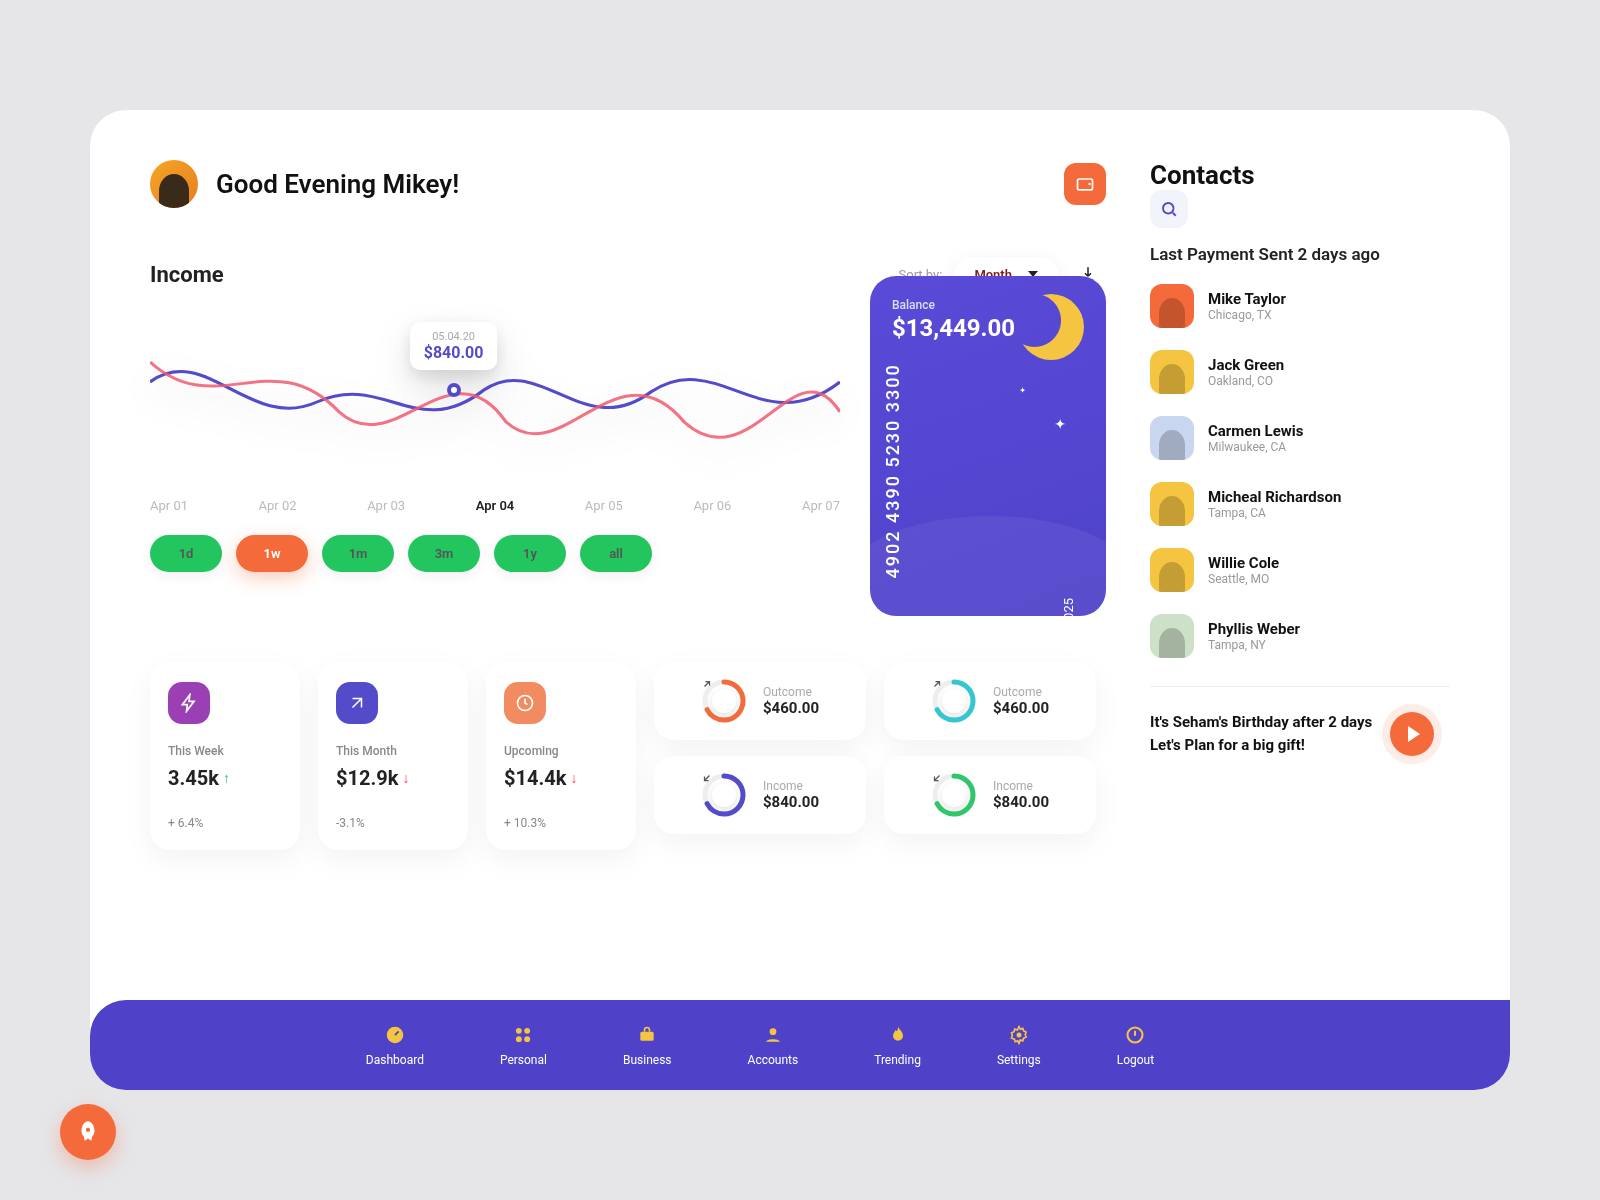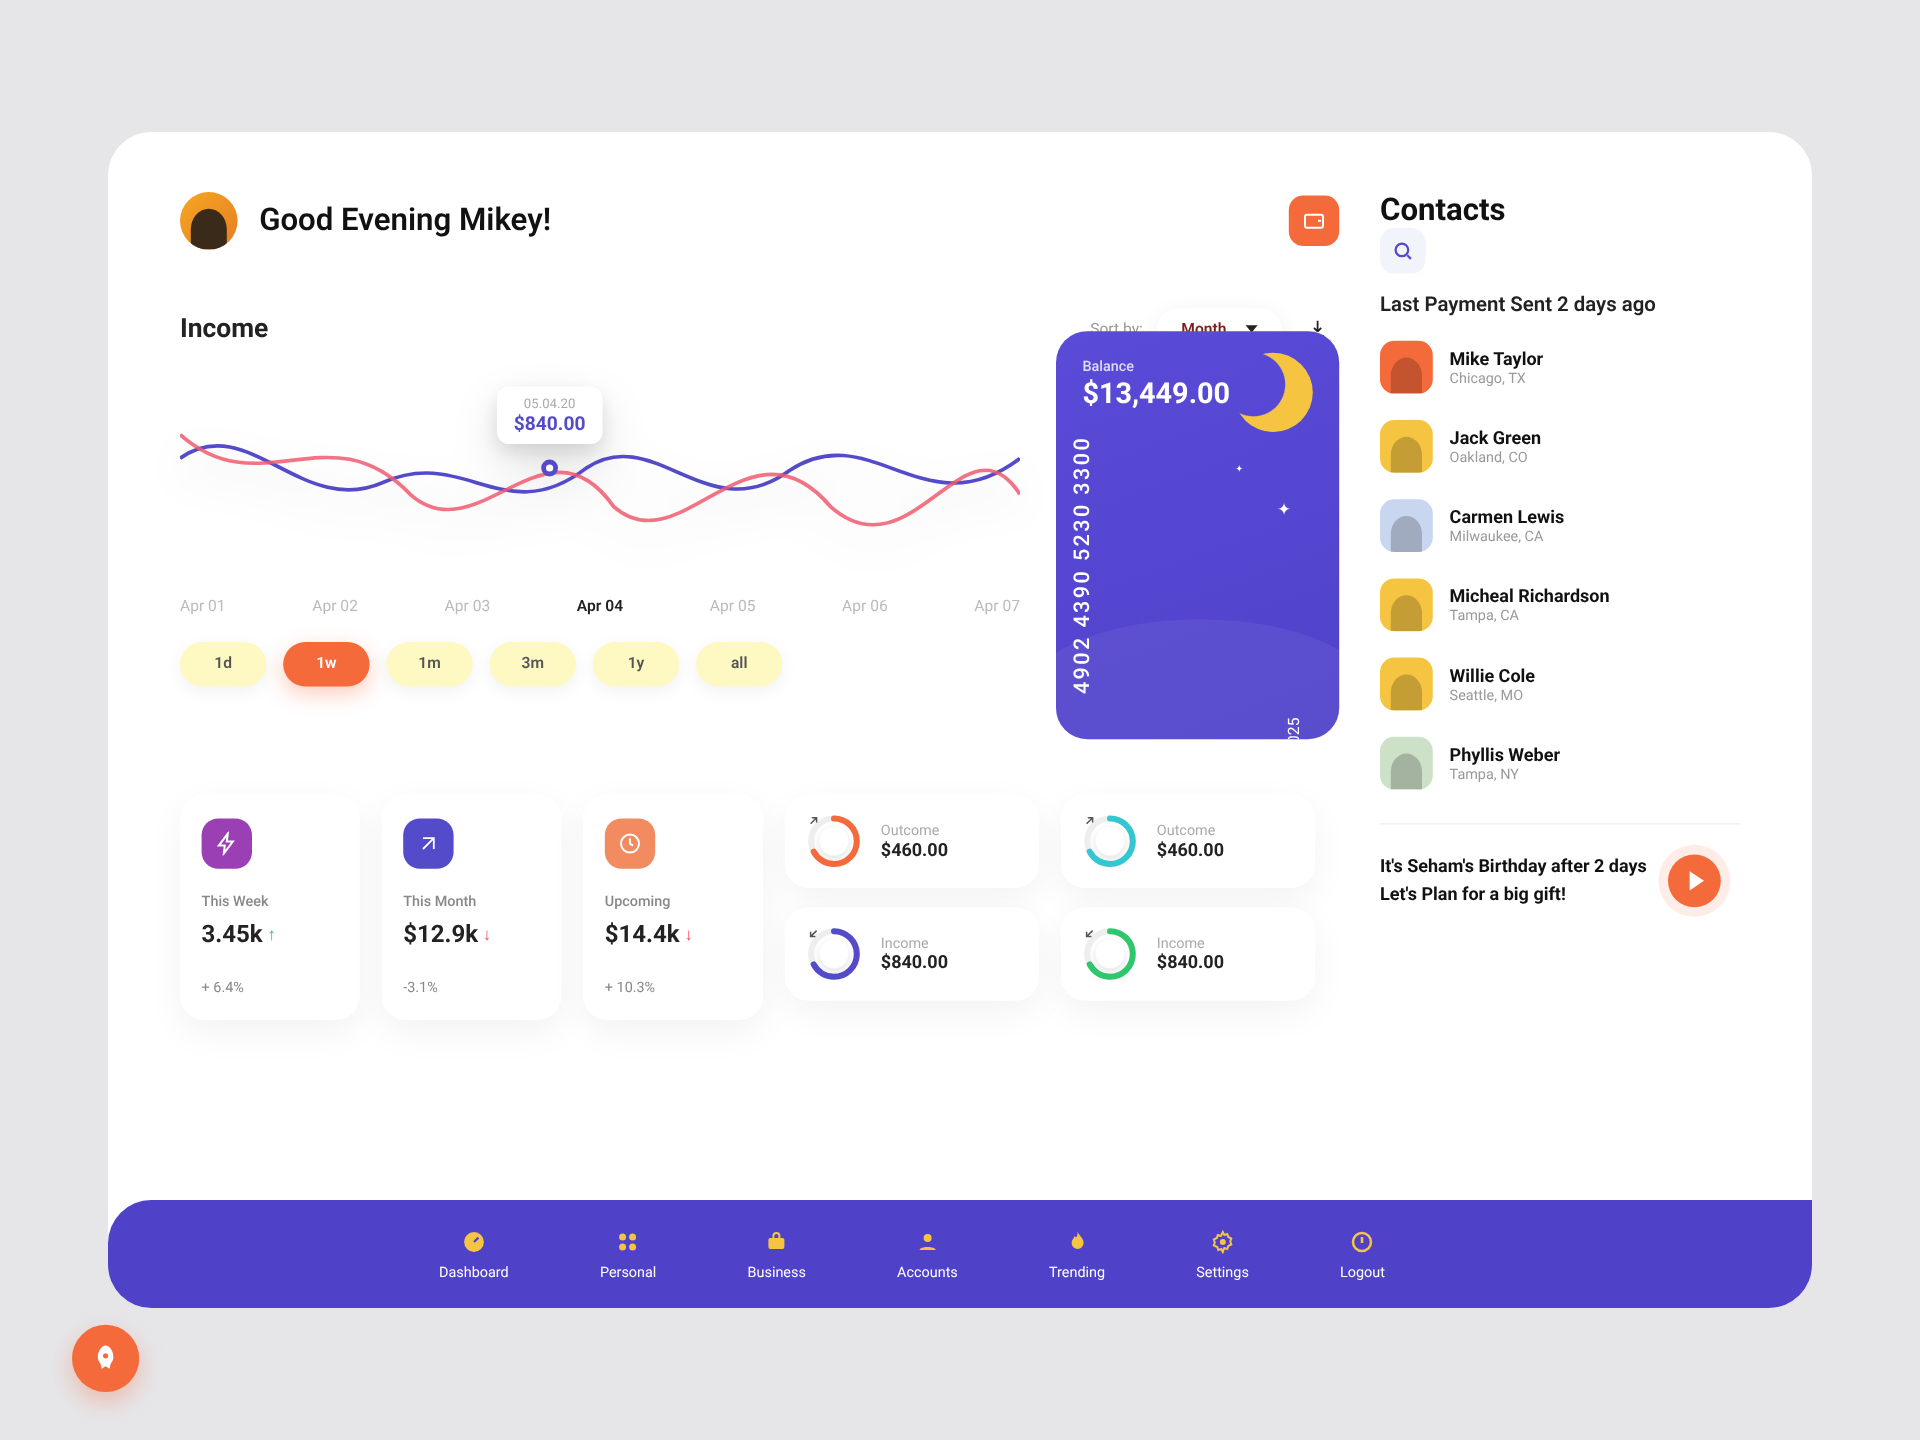--- a/index.html
+++ b/index.html
@@ -16,21 +16,21 @@
   width: 1420px;
   height: 980px;
   background: #fff;
   border-radius: 36px;
   position: relative;
   overflow: hidden;
 }
 .content {
   display: grid;
   grid-template-columns: 1fr 300px;
-  gap: 34px;
+  gap: 44px;
   padding: 50px 60px 12px 60px;
   height: calc(100% - 90px);
 }
 .main { display: flex; flex-direction: column; }
 .header {
   display: flex;
   align-items: center;
   gap: 18px;
 }
 .avatar {
@@ -62,21 +62,21 @@
 .tooltip {
   position: absolute; left: 44%; top: 10px; transform: translateX(-50%);
   background:#fff; border-radius:10px; box-shadow:0 6px 16px rgba(0,0,0,0.1); padding:8px 14px; text-align:center;
 }
 .tooltip .d { font-size:11px; color:#aaa; }
 .tooltip .v { font-size:16px; font-weight:700; color:#534bc9; }
 .dot { position:absolute; left:44%; top:78px; width:14px; height:14px; border-radius:50%; background:#fff; border:4px solid #534bc9; transform:translate(-50%,-50%); }
 .xaxis { display:flex; justify-content:space-between; margin-top: 26px; font-size:13px; color:#bbb; }
 .xaxis .active { color:#222; font-weight:600; }
 .range-row { display:flex; gap: 14px; margin-top: 22px; }
-.range-pill { flex:0 0 auto; width: 72px; text-align:center; padding:11px 0; border-radius: 22px; background:#fef9c3; box-shadow:0 4px 14px rgba(0,0,0,0.06); font-size:13px; font-weight:600; color:#555; cursor:pointer; }
+.range-pill { flex:0 0 auto; width: 72px; text-align:center; padding:11px 0; border-radius: 22px; background:#22c55e; box-shadow:0 4px 14px rgba(0,0,0,0.06); font-size:13px; font-weight:600; color:#555; cursor:pointer; }
 .range-pill.active { background:#f46a3a; color:#fff; box-shadow:0 6px 18px rgba(244,106,58,0.35); }
 .card {
   width: 236px; height: 340px; border-radius: 26px;
   background: linear-gradient(160deg,#5a4bd8 0%,#4f42c9 100%);
   padding: 22px; color:#fff; position:relative; overflow:hidden;
   margin-top: -36px;
 }
 .card::after { content:""; position:absolute; bottom:-40px; left:-30px; width:300px; height:140px; background: rgba(255,255,255,0.06); border-radius:50% 50% 0 0; }
 .card-label { font-size:12px; opacity:0.8; font-weight:500; }
 .card-balance { font-size:24px; font-weight:700; margin-top:2px; }
@@ -86,21 +86,21 @@
 .card-exp { position:absolute; right: 30px; bottom: 18px; transform: rotate(-90deg); transform-origin: right bottom; font-size:13px; }
 .stat-cards { display:flex; gap: 18px; margin-top: 46px; }
 .stat { width: 150px; background:#fff; border-radius: 20px; box-shadow: 0 10px 30px rgba(0,0,0,0.05); padding: 20px 18px; }
 .stat-icon { width: 42px; height:42px; border-radius:14px; display:flex;align-items:center;justify-content:center; }
 .stat .lbl { font-size:12px; color:#888; margin-top: 20px; font-weight:500; }
 .stat .val { font-size:20px; font-weight:700; color:#222; margin-top:8px; display:flex; align-items:center; gap:4px;}
 .stat .pct { font-size:12px; color:#888; margin-top:26px; }
 .arrow-up { color:#2ec76b; font-size:14px; }
 .arrow-down { color:#f45; font-size:14px; }
 .mini-col { display:flex; flex-direction:column; gap: 16px; }
-.mini { width: 212px; background:#fff; border-radius:20px; box-shadow:0 10px 30px rgba(0,0,0,0.05); padding:16px 18px; display:flex; align-items:center; gap:16px; }
+.mini { width: 212px; background:#fff; border-radius:20px; box-shadow:0 10px 30px rgba(0,0,0,0.05); padding:16px 18px; display:flex; align-items:center; gap:16px;justify-content:center; }
 .ring { width:46px; height:46px; border-radius:50%; display:flex; align-items:center; justify-content:center; position:relative; }
 .ring svg { position:absolute; inset:0; }
 .ring span { width:24px; height:24px; border-radius:50%; background:#fff; box-shadow: 0 3px 8px rgba(0,0,0,0.12); display:flex;align-items:center;justify-content:center; }
 .mini .lbl { font-size:12px; color:#aaa; }
 .mini .val { font-size:15px; font-weight:700; color:#222; }
 
 .side { display:flex; flex-direction:column; }
 .side-head { display:flex; justify-content:space-between;flex-direction:column; }
 .side-title { font-size:26px; font-weight:700; color:#111; }
 .search-btn { width:38px; height:38px; border-radius:12px; background:#f2f4fb; display:flex;align-items:center;justify-content:center; cursor:pointer; }

